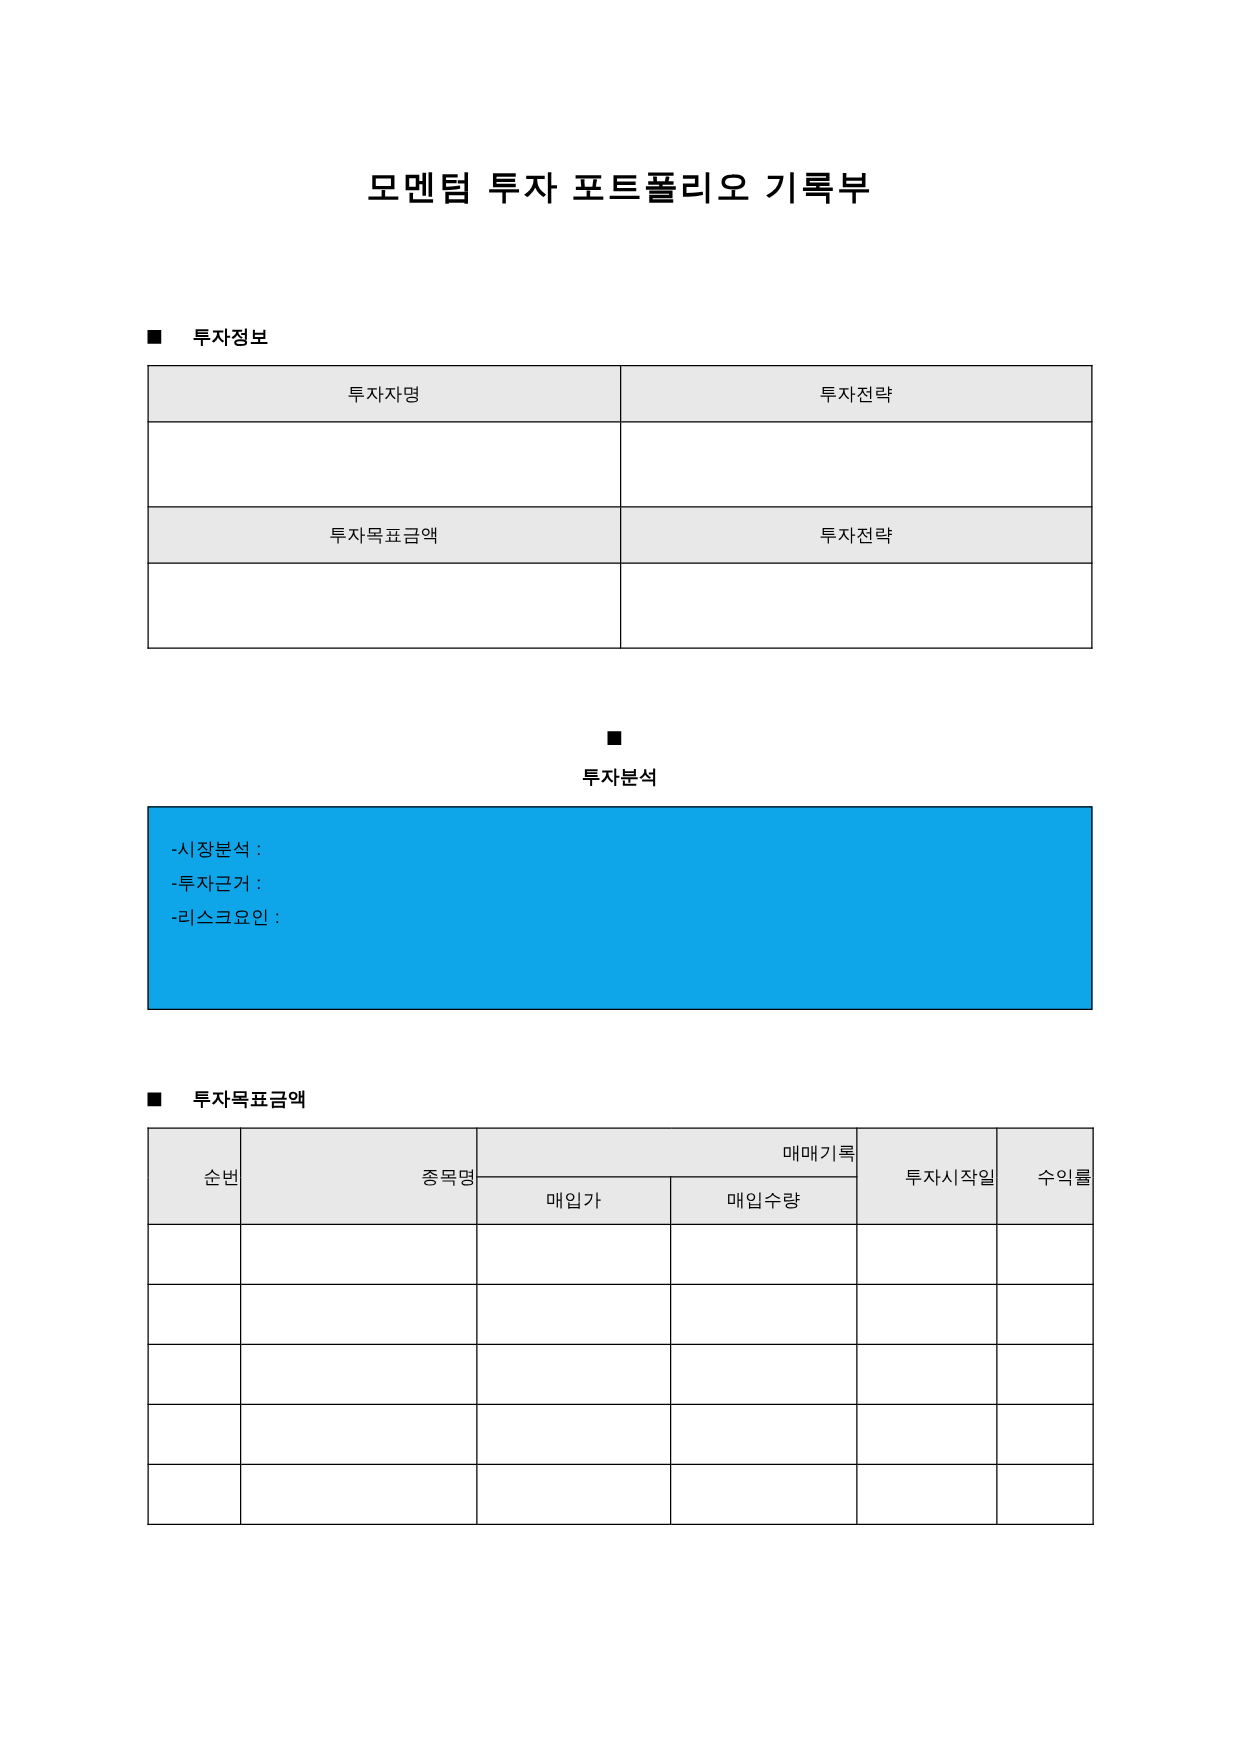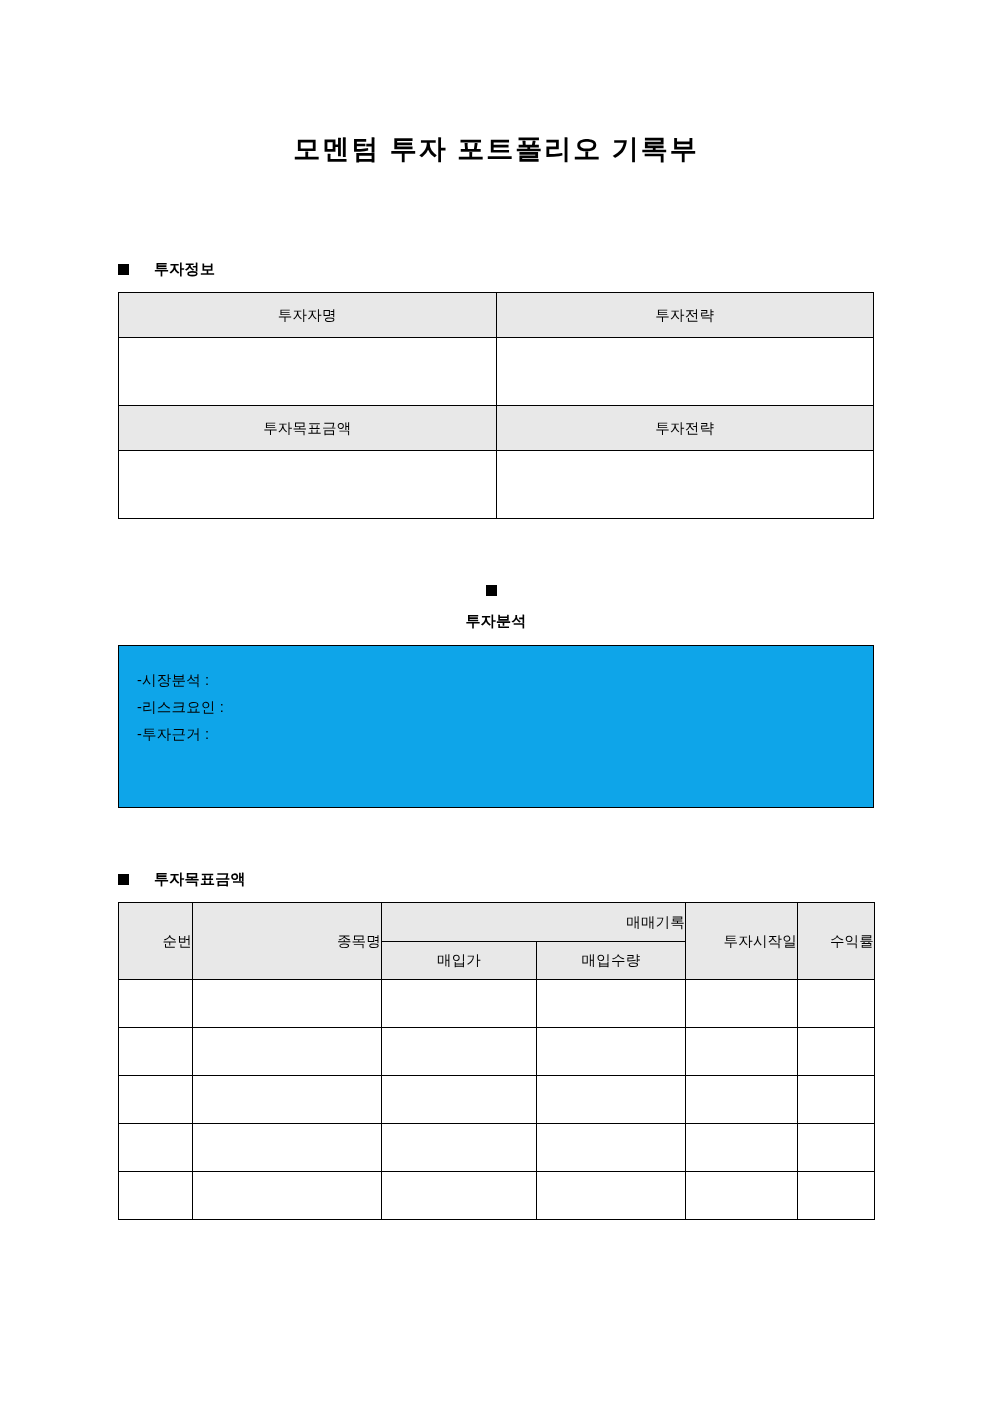--- a/index.html
+++ b/index.html
@@ -148,22 +148,22 @@
     </tbody>
   </table>
 
   <div class="section-heading sec2-head">
     <span class="bullet-square"></span>
     <span>투자분석</span>
   </div>
 
   <div class="analysis-box">
     <div class="analysis-line">-시장분석 :</div>
+    <div class="analysis-line">-투자근거 :</div>
     <div class="analysis-line">-리스크요인 :</div>
-    <div class="analysis-line">-투자근거 :</div>
   </div>
 
   <div class="section-heading sec3-head">
     <span class="bullet-square"></span>
     <span>투자목표금액</span>
   </div>
 
   <table class="grid" id="portfolio-table">
     <colgroup>
       <col class="col-no">

